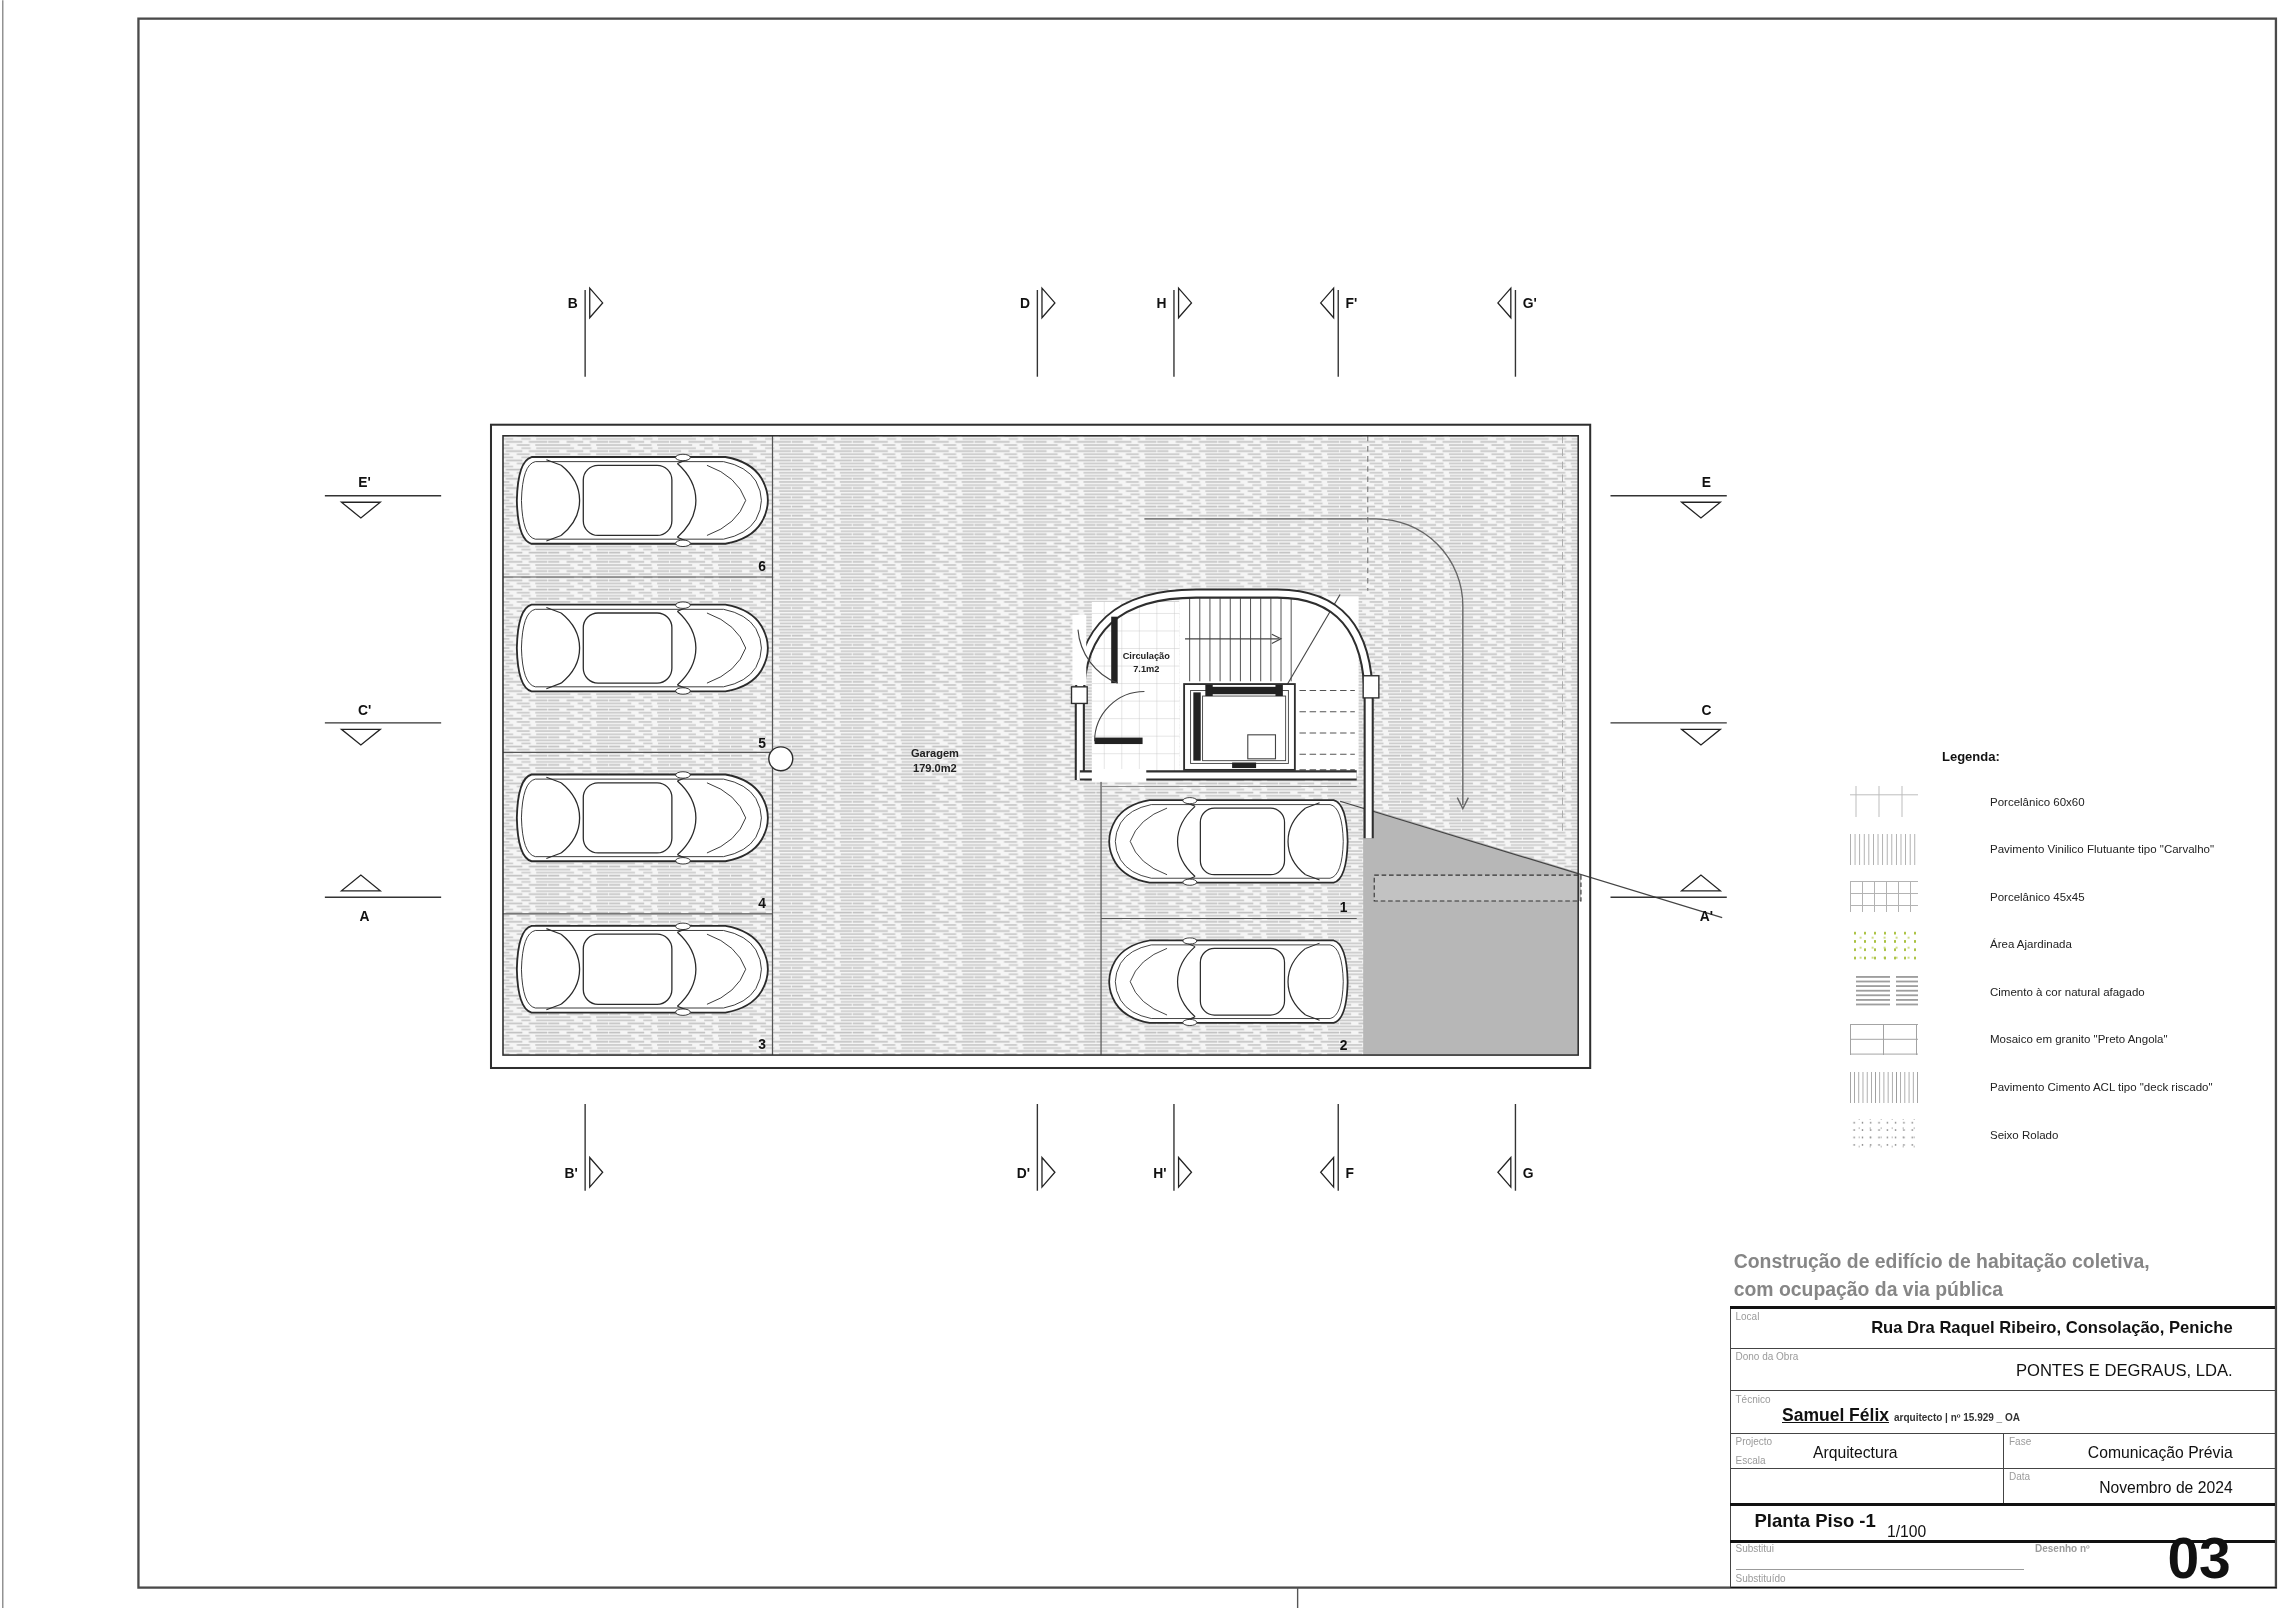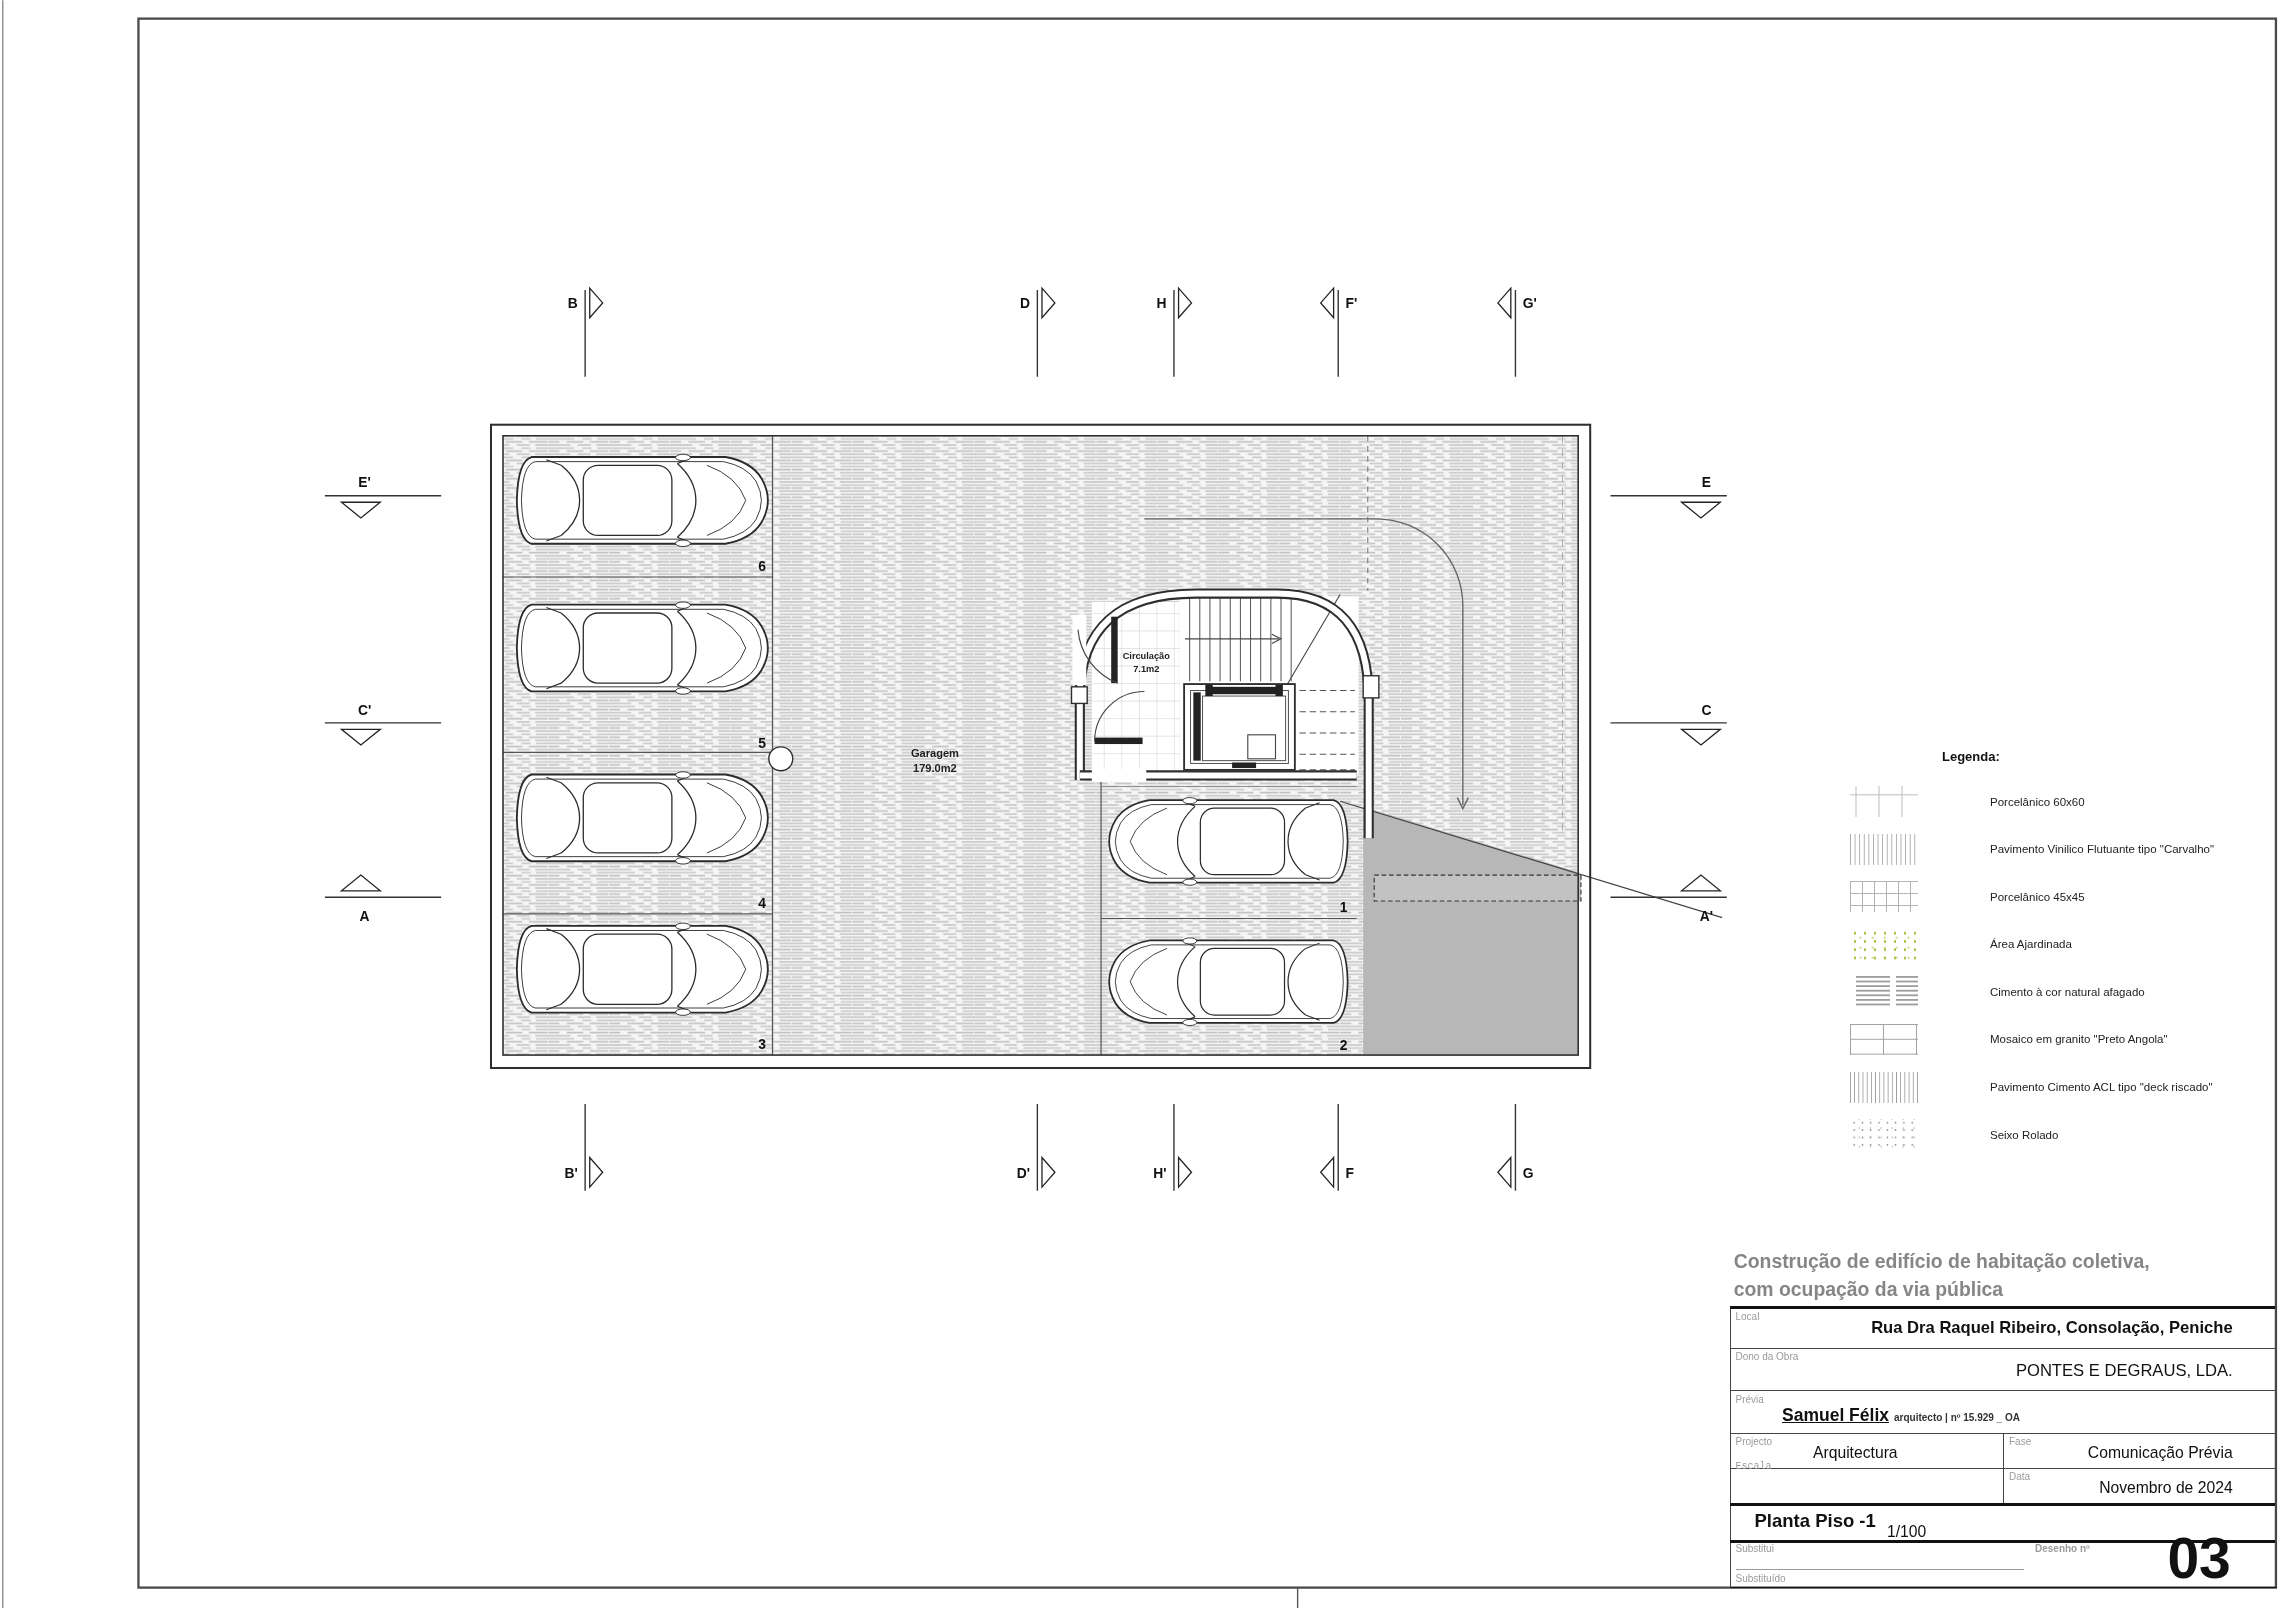--- a/index.html
+++ b/index.html
@@ -320,33 +320,33 @@
     <div class="tb-line" style="top:58px;width:545px;height:2.8px;"></div>
 
     <div class="tb-label" style="left:5.5px;top:63px;">Local</div>
     <div class="tb-val" style="right:7.4px;top:70px;font-weight:bold;">Rua Dra Raquel Ribeiro, Consolação, Peniche</div>
     <div class="tb-line" style="top:100px;width:545px;height:0.9px;background:#444;"></div>
 
     <div class="tb-label" style="left:5.5px;top:103px;">Dono da Obra</div>
     <div class="tb-val" style="right:7.4px;top:113px;">PONTES E DEGRAUS, LDA.</div>
     <div class="tb-line" style="top:142px;width:545px;height:0.9px;background:#444;"></div>
 
-    <div class="tb-label" style="left:5.5px;top:146px;">Prévia</div>
+    <div class="tb-label" style="left:5.5px;top:146px;">Técnico</div>
     <div class="tb-val" style="left:52px;top:157px;font-weight:bold;font-size:17.5px;text-decoration:underline;">Samuel Félix</div>
     <div class="tb-val" style="left:164px;top:164px;font-size:10px;font-weight:bold;color:#333;">arquitecto | nº 15.929 _ OA</div>
     <div class="tb-line" style="top:185px;width:545px;height:0.9px;background:#444;"></div>
 
     <div class="tb-label" style="left:5.5px;top:188px;">Projecto</div>
     <div class="tb-val" style="left:83px;top:196px;font-size:15.7px;">Arquitectura</div>
     <div class="tb-label" style="left:279px;top:188px;">Fase</div>
     <div class="tb-val" style="right:7.4px;top:196px;font-size:15.7px;">Comunicação Prévia</div>
     <div class="vdiv" style="left:273px;top:185px;height:35px;"></div>
     <div class="tb-line" style="top:220px;width:545px;height:0.9px;background:#444;"></div>
 
-    <div class="tb-label" style="left:5.5px;top:213px;font-family:Liberation Mono, monospace;">Escala</div>
+    <div class="tb-label" style="left:5.5px;top:207px;">Escala</div>
     <div class="tb-val" style="left:157px;top:231px;font-size:15.7px;margin-top:44px;">1/100</div>
     <div class="tb-label" style="left:279px;top:223px;">Data</div>
     <div class="tb-val" style="right:7.4px;top:231px;font-size:15.7px;">Novembro de 2024</div>
     <div class="vdiv" style="left:273px;top:220px;height:35px;"></div>
     <div class="tb-line" style="top:255px;width:545px;height:2.8px;"></div>
 
     <div class="tb-val" style="left:5.5px;top:262px;font-weight:bold;font-size:18.5px;padding-left:19px;">Planta Piso -1</div>
     <div class="tb-line" style="top:292px;width:545px;height:2.8px;"></div>
 
     <div class="tb-label" style="left:5.5px;top:295px;">Substitui</div>

